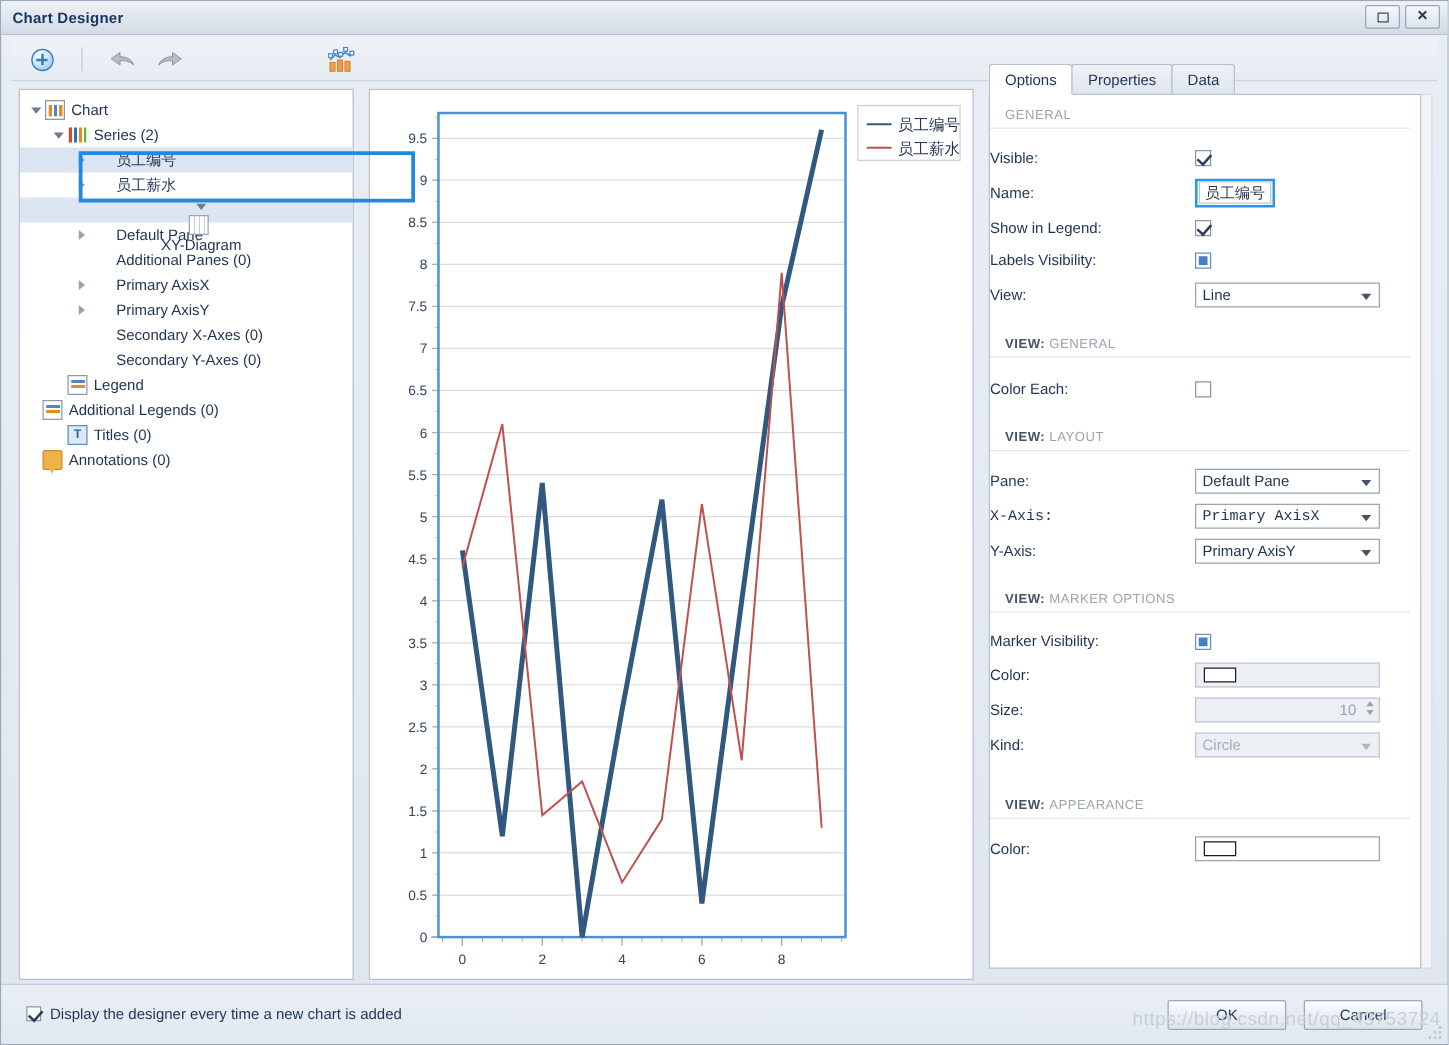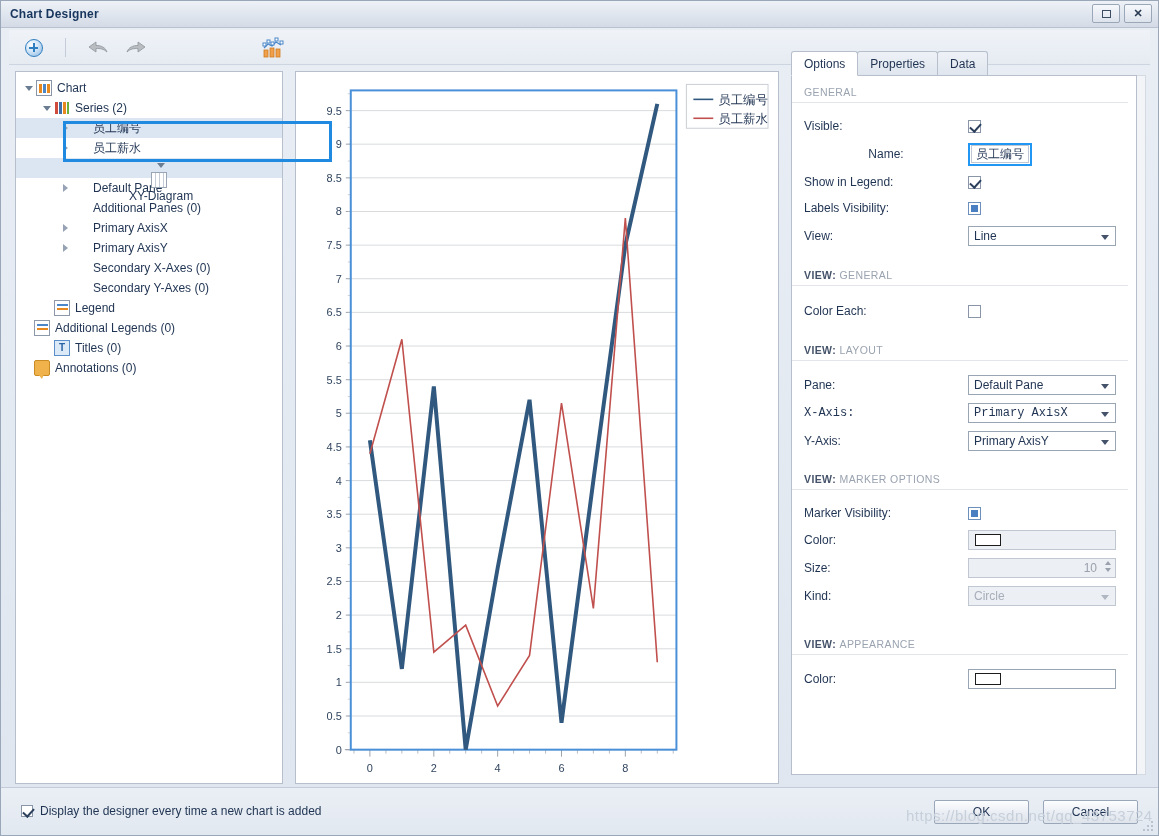--- a/index.html
+++ b/index.html
@@ -137,21 +137,21 @@
   }
   .scrollbar {
     position:absolute; right:0; top:24px; width:9px; height:700px;
     background:#f2f4f7; border:1px solid #d4dae2; border-left:none;
   }
   .section-hdr {
     font-size:10.5px; letter-spacing:.4px; color:#9aa3b0; padding:0 0 4px 12px;
     border-bottom:1px solid #e2e6ec; margin:0 8px 0 0;
   }
   .section-hdr .strong { color:#45536a; font-weight:bold; }
-  .opt-row { display:flex; align-items:center; height:26px; padding-left:12px; }
+  .opt-row { display:flex; align-items:center; height:26px; }
   .opt-label { width:164px; font-size:12px; color:#1f3352; }
   .cbx {
     width:13px; height:13px; border:1px solid #8a96a7; background:#fff;
     position:relative; display:inline-block;
   }
   .cbx.checked:after{
     content:""; position:absolute; left:3px; top:0px; width:5px; height:9px;
     border:solid #2b3f5c; border-width:0 2px 2px 0; transform:rotate(42deg);
   }
   .cbx.indet {
@@ -529,21 +529,21 @@
       <div class="section-hdr">
         <span class="strong"></span><span>GENERAL</span>
       </div>
       <div class="gap-sm"></div>
 
       <div class="opt-row">
         <div class="opt-label">Visible:</div>
         <span class="cbx checked"></span>
       </div>
 
-      <div class="opt-row" style="height:30px;text-align:center;">
+      <div class="opt-row" style="height:30px;">
         <div class="opt-label">Name:</div>
         <span class="name-wrap">
           <span class="txtbox">员工编号</span>
         </span>
       </div>
 
       <div class="opt-row">
         <div class="opt-label">Show in Legend:</div>
         <span class="cbx checked"></span>
       </div>

